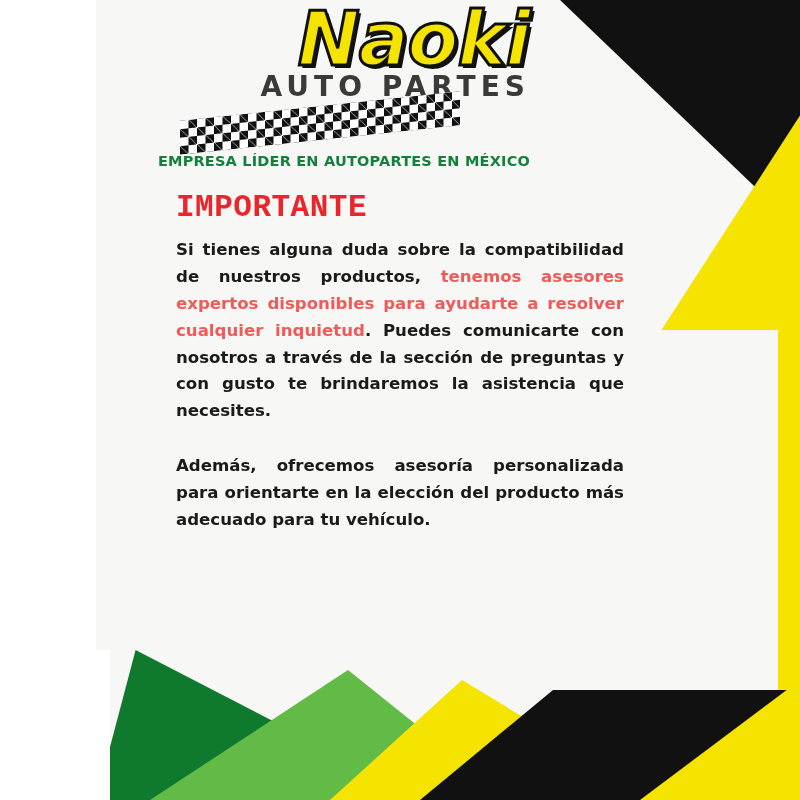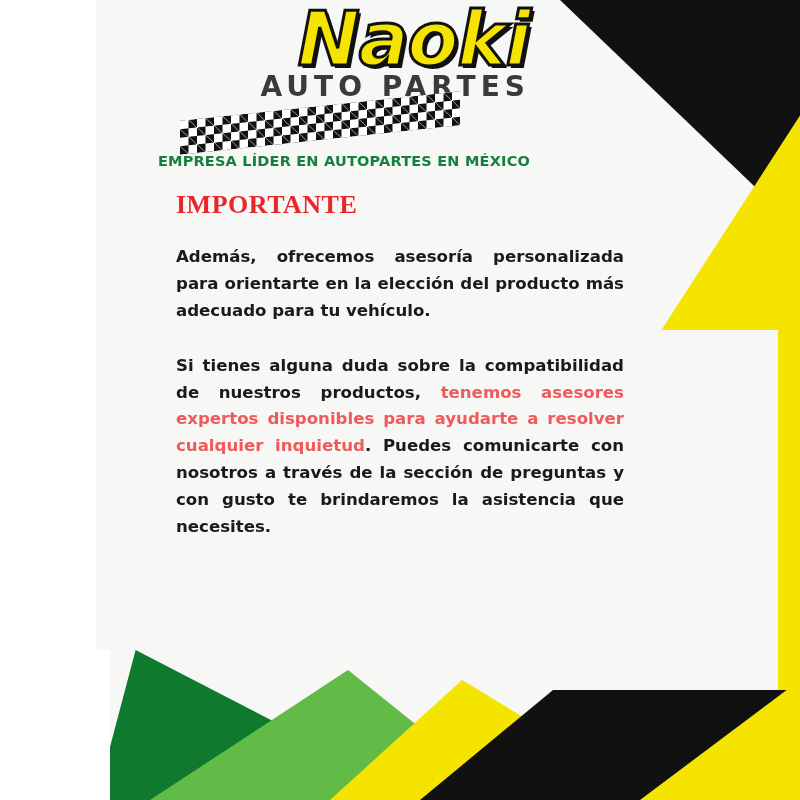--- a/index.html
+++ b/index.html
@@ -138,26 +138,26 @@
   }
 
   
   .content {
     position: absolute;
     top: 190px;
     left: 176px;
     width: 448px;
   }
   .title {
-    font-family: Liberation Serif, serif;
-    font-weight: bold;
-    font-size: 26px;
+    font-family: Liberation Mono, monospace;
+    font-weight: bold;
+    font-size: 31px;
     color: #e8262c;
     letter-spacing: 0.5px;
-    margin: 0 0 24px 0;
+    margin: 0 0 12px 0;
   }
   .para {
     font-family: "DejaVu Sans", sans-serif;
     font-weight: bold;
     font-size: 16.6px;
     line-height: 1.62;
     color: #1a1a1a;
     text-align: justify;
     margin: 0 0 28px 0;
   }
@@ -185,18 +185,18 @@
     <div class="logo-word">Naoki</div>
     <div class="logo-sub">AUTO PARTES</div>
     <div class="checker"></div>
     <div class="tagline">EMPRESA LÍDER  EN AUTOPARTES EN MÉXICO</div>
   </div>
 
   <div class="content">
     <div class="title">IMPORTANTE</div>
 
 
+    <p class="para"><span>Si tienes alguna duda sobre la compatibilidad de nuestros productos, </span><span class="hl">tenemos asesores expertos disponibles para ayudarte a resolver cualquier inquietud</span><span>. Puedes comunicarte con nosotros a través de la sección de preguntas y con gusto te brindaremos la asistencia que necesites.</span></p>
+
     <p class="para">Además, ofrecemos asesoría personalizada para orientarte en la elección del producto más adecuado para tu vehículo.</p>
-
-    <p class="para"><span>Si tienes alguna duda sobre la compatibilidad de nuestros productos, </span><span class="hl">tenemos asesores expertos disponibles para ayudarte a resolver cualquier inquietud</span><span>. Puedes comunicarte con nosotros a través de la sección de preguntas y con gusto te brindaremos la asistencia que necesites.</span></p>
   </div>
 
 </div>
 
 </body></html>

